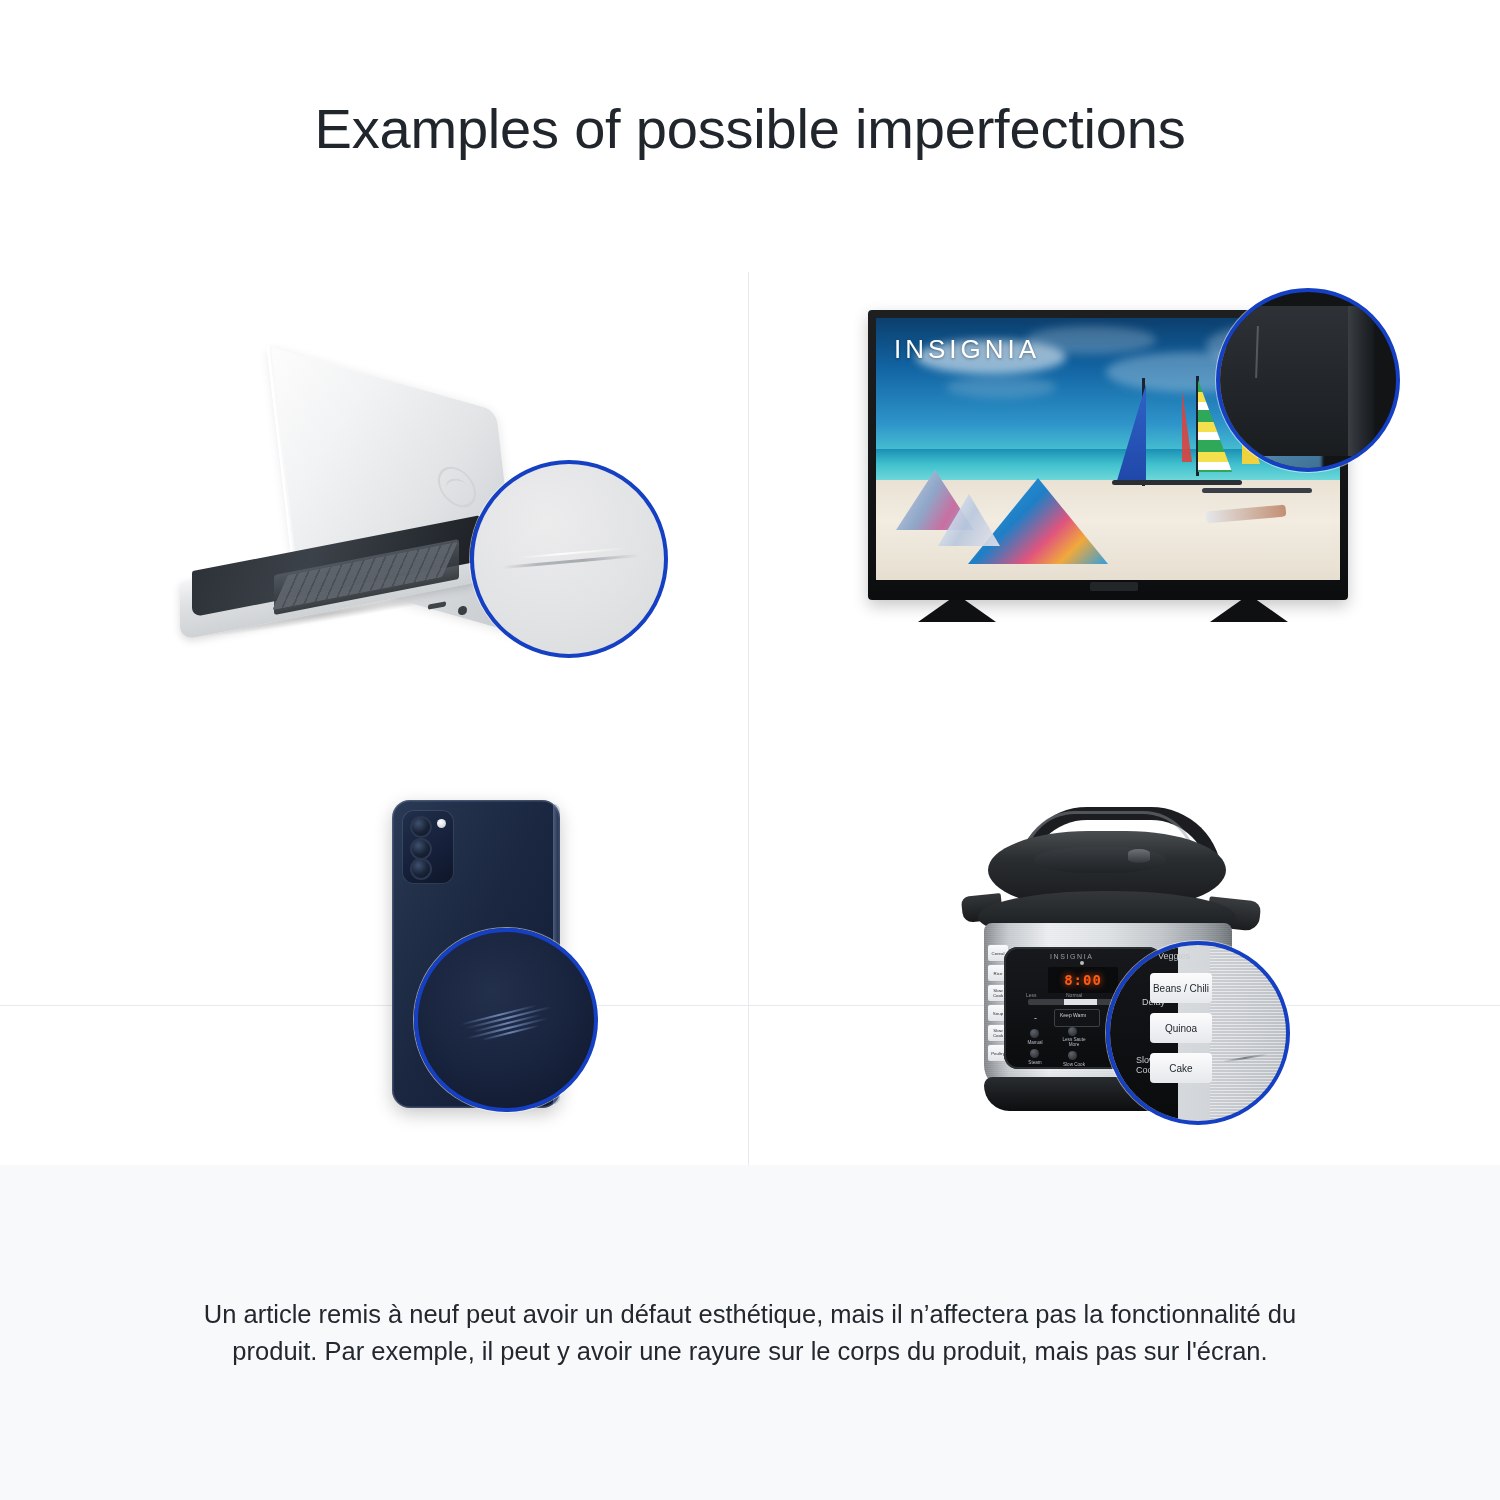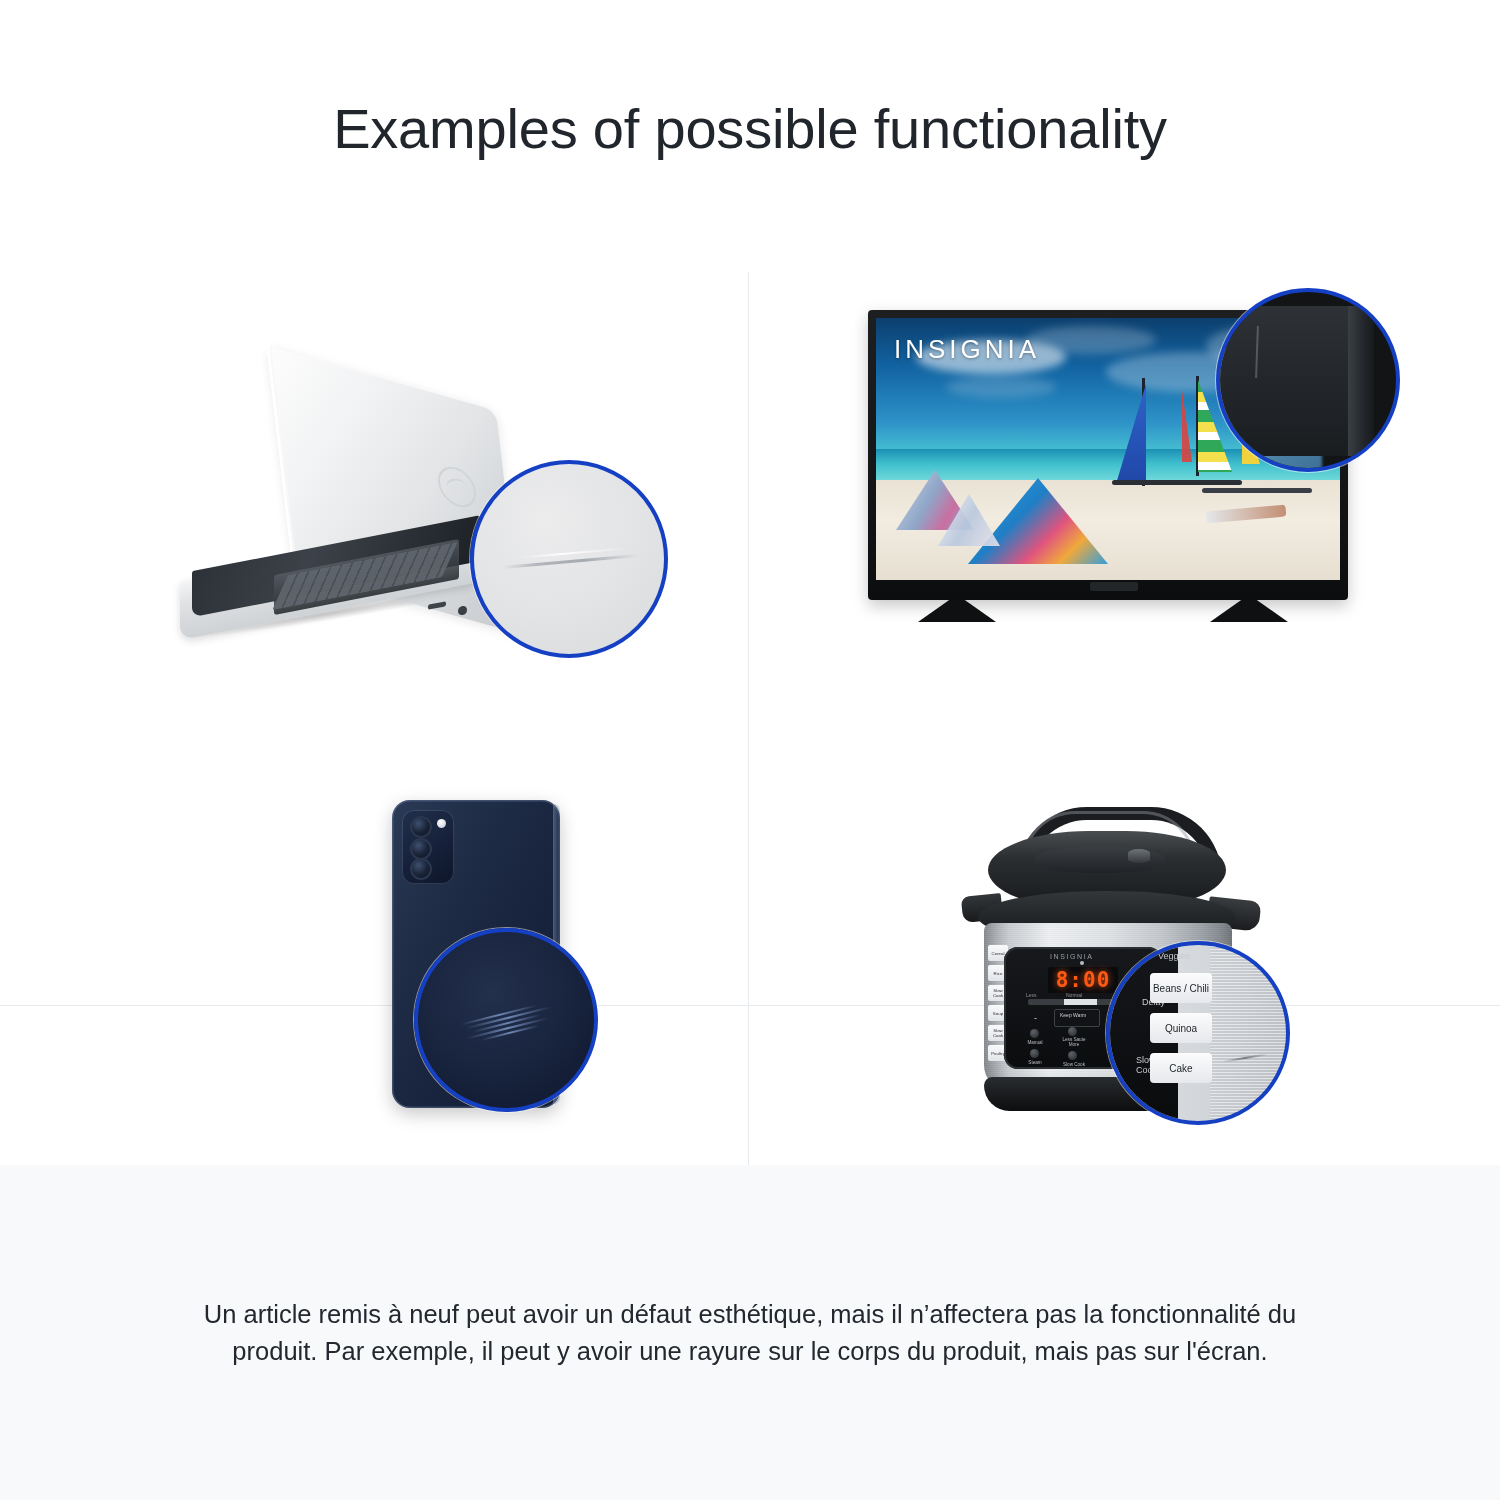--- a/index.html
+++ b/index.html
@@ -283,21 +283,21 @@
   .ck-brand{
     position:absolute;left:46px;top:6px;color:#9aa0a6;font-size:7px;letter-spacing:1.6px;
   }
   .ck-lcd{
     position:absolute;left:44px;top:20px;width:70px;height:26px;
     background:#0a0b0d;border-radius:2px;
     display:flex;align-items:center;justify-content:center;
   }
   .ck-lcd span{
     color:#ff5a14;font-family:"DejaVu Sans Mono","Liberation Mono",monospace;
-    font-size:21px;font-weight:700;letter-spacing:1px;
+    font-size:14px;font-weight:700;letter-spacing:1px;
     text-shadow:0 0 7px rgba(255,90,20,.85);
   }
   .ck-dot{position:absolute;left:76px;top:14px;width:4px;height:4px;border-radius:50%;background:#b8bcc0;}
   .ck-bar{
     position:absolute;left:24px;top:52px;width:112px;height:6px;
     background:linear-gradient(90deg,#3a3e42 0 32%,#dfe3e6 32% 62%,#3a3e42 62% 100%);
     border-radius:2px;
   }
   .ck-bar-lbl{position:absolute;top:45px;color:#8d9298;font-size:5px;}
   .ck-mini{
@@ -367,21 +367,21 @@
     font-size:25.5px;line-height:37px;font-weight:400;
   }
   .para + .para{margin-top:34px;}
 </style>
 </head>
 <body>
 
 <div class="page">
 
   <div class="header">
-    <div class="title-line">Examples of possible functionality</div>
+    <div class="title-line">Examples of possible imperfections</div>
   </div>
 
   <div class="grid">
     <div class="vdiv"></div>
     <div class="hdiv"></div>
   </div>
 
   <div class="media" id="laptop-media">
     <div class="lap-shadow"></div>
     <div class="lap-lid"></div>

